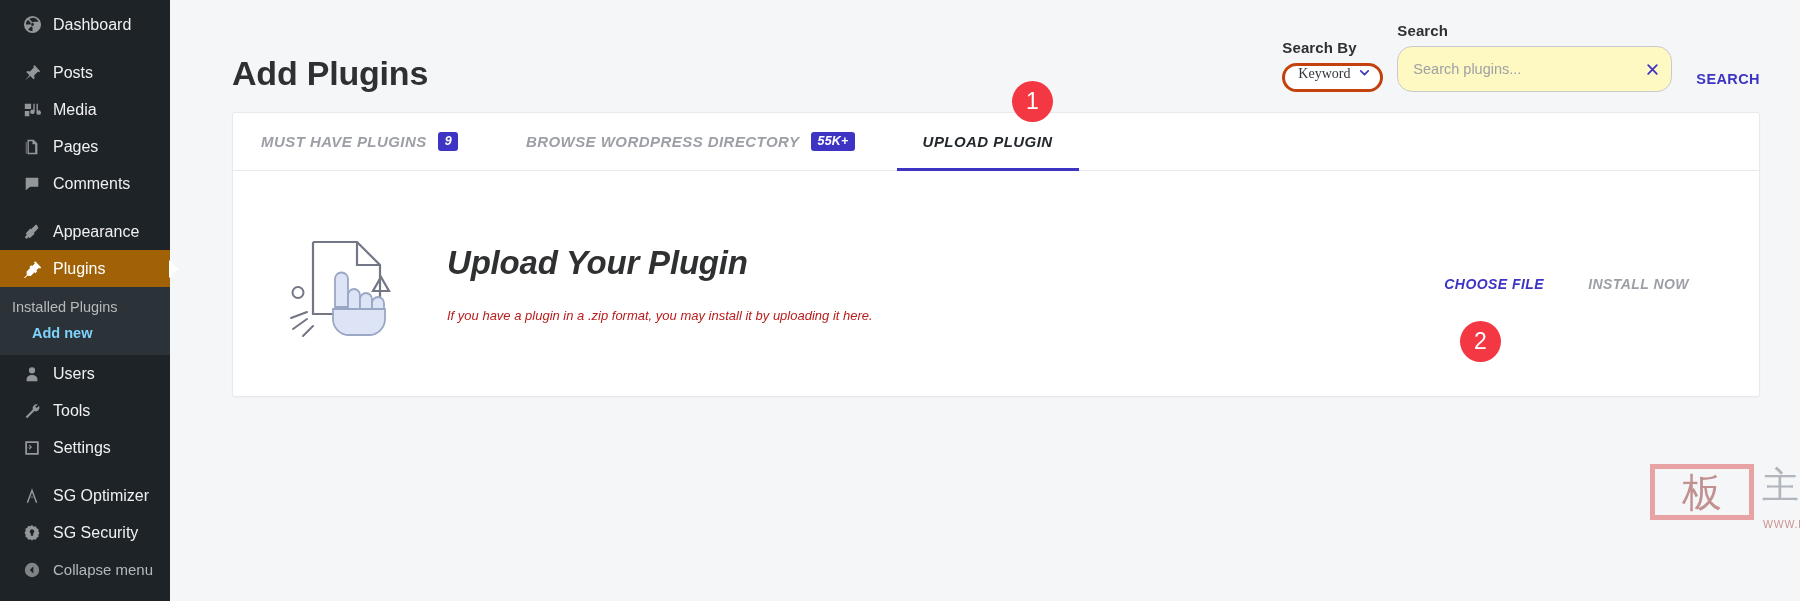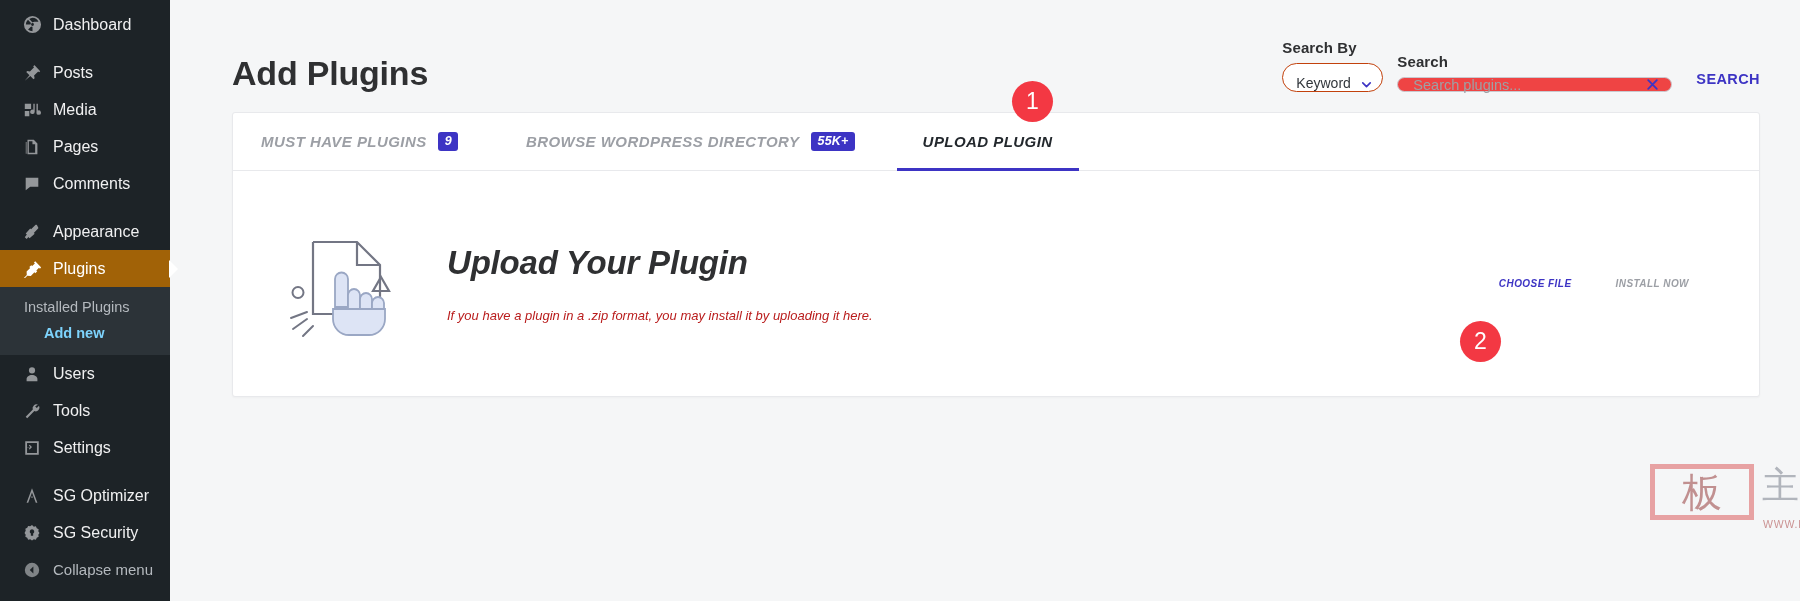--- a/index.html
+++ b/index.html
@@ -40,21 +40,21 @@
   }
   .nav-item.active .ico { opacity: 1; }
   .nav-item.active::after {
     content: "";
     position: absolute; right: -8px; top: 50%;
     transform: translateY(-50%);
     border-top: 9px solid transparent;
     border-bottom: 9px solid transparent;
     border-left: 9px solid #fff;
   }
-  .submenu { background: #2c3338; padding: 7px 0 9px 12px; }
+  .submenu { background: #2c3338; padding: 7px 0 9px 0; }
   .sub-item {
     font-size: 14.5px; color: #b4b9be;
     padding: 5px 0 5px 12px;
     cursor: pointer; white-space: nowrap;
   }
   .sub-item.current { color: #7dd3fc; font-weight: 700; margin-left: 20px; }
   .nav-item.collapse { color: #b4b9be; font-size: 15px; }
 
   
   .main {
@@ -78,33 +78,34 @@
     margin-left: auto;
     display: flex; align-items: flex-end; gap: 14px;
   }
   .field-group { display: flex; flex-direction: column; }
   .field-label {
     font-size: 15px; font-weight: 700; color: #2f3032;
     margin-bottom: 7px; letter-spacing: .1px;
   }
   .select-box {
     width: 101px; height: 29px;
-    border: 1px solid #c2410c; border-radius: 15px;
+    border: 3px solid #c2410c; border-radius: 15px;
     background: #fff;
-    display: flex; align-items: flex-end;
+    display: flex; align-items: flex-start;
     padding: 0 9px 0 13px;
     font-size: 14px; color: #32373c;
     cursor: pointer;
+    font-family: Liberation Serif, serif;
   }
   .select-box .sv { flex: 1 1 auto; }
   .chev { width: 13px; height: 13px; flex: 0 0 13px; }
   .search-box {
-    width: 275px; height: 15px;
+    width: 275px; height: 46px;
     border: 1px solid #c9c9cf; border-radius: 15px;
-    background: #ef4444;
+    background: #fef9c3;
     display: flex; align-items: center;
     padding: 0 11px 0 15px;
     cursor: text;
   }
   .search-box input {
     flex: 1 1 auto; border: 0; outline: 0;
     font-family: "Liberation Sans", sans-serif;
     font-size: 14.5px; color: #32373c;
     background: transparent;
   }
@@ -176,21 +177,21 @@
     margin-bottom: 26px;
   }
   .upload-desc { font-size: 13px; color: #b91c1c; }
   .actions {
     margin-left: auto;
     display: flex; align-items: center; gap: 44px;
     padding-right: 30px;
     position: relative;
   }
   .action-link {
-    font-size: 10px; font-weight: 700;
+    font-size: 14px; font-weight: 700;
     letter-spacing: .45px;
     color: #3d34c4;
     cursor: pointer; white-space: nowrap;
   }
   .action-link.disabled { color: #9c9fa5; cursor: default; }
 
   
   .marker {
     position: absolute;
     width: 41px; height: 41px;

